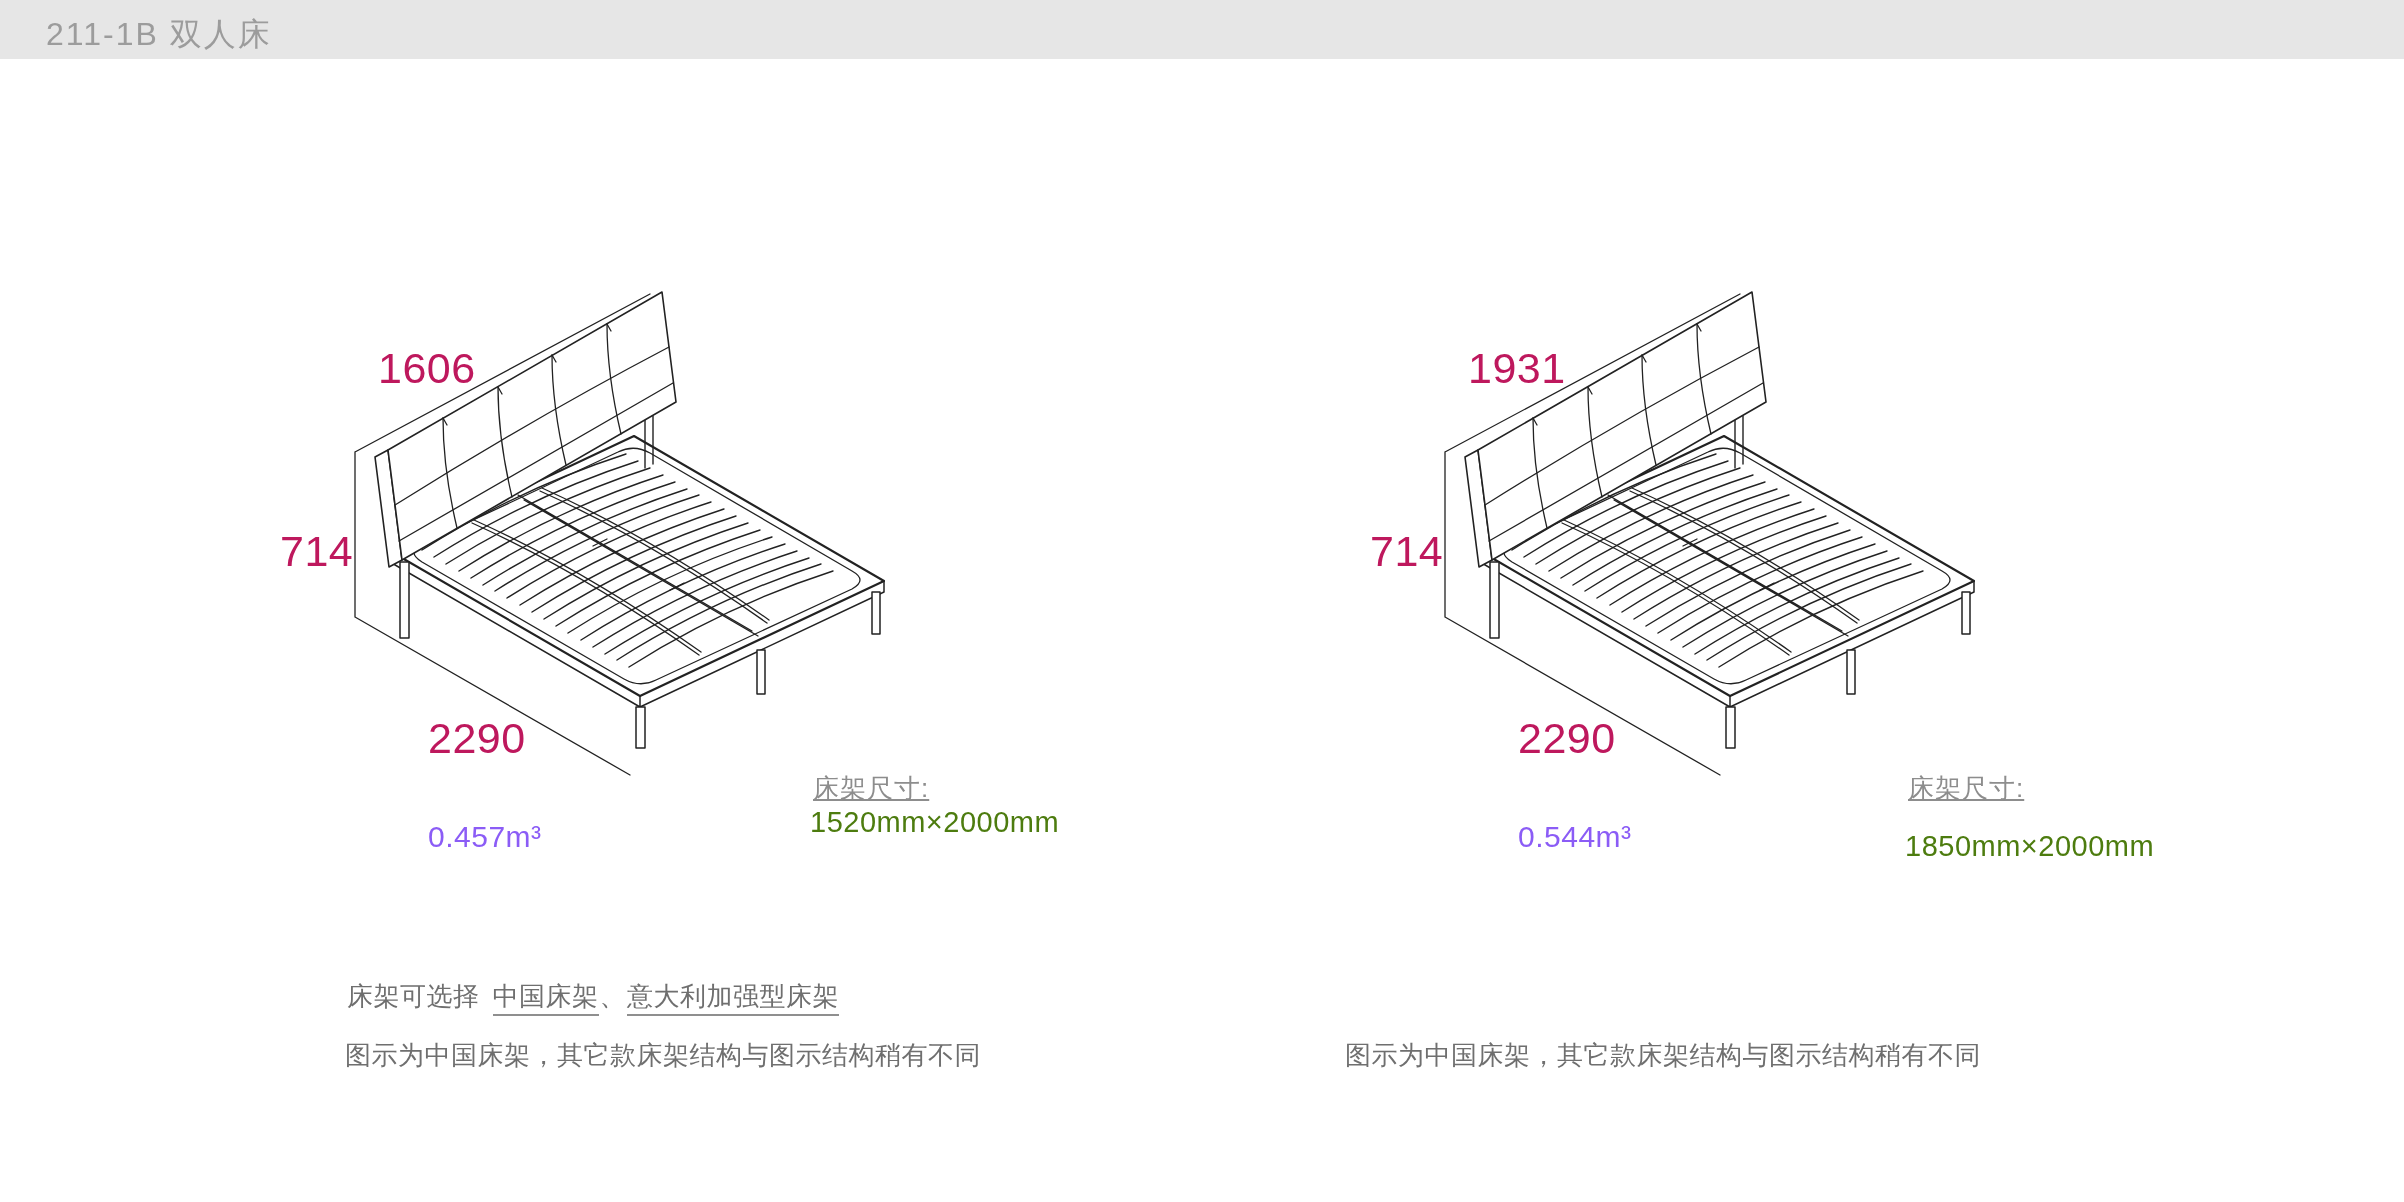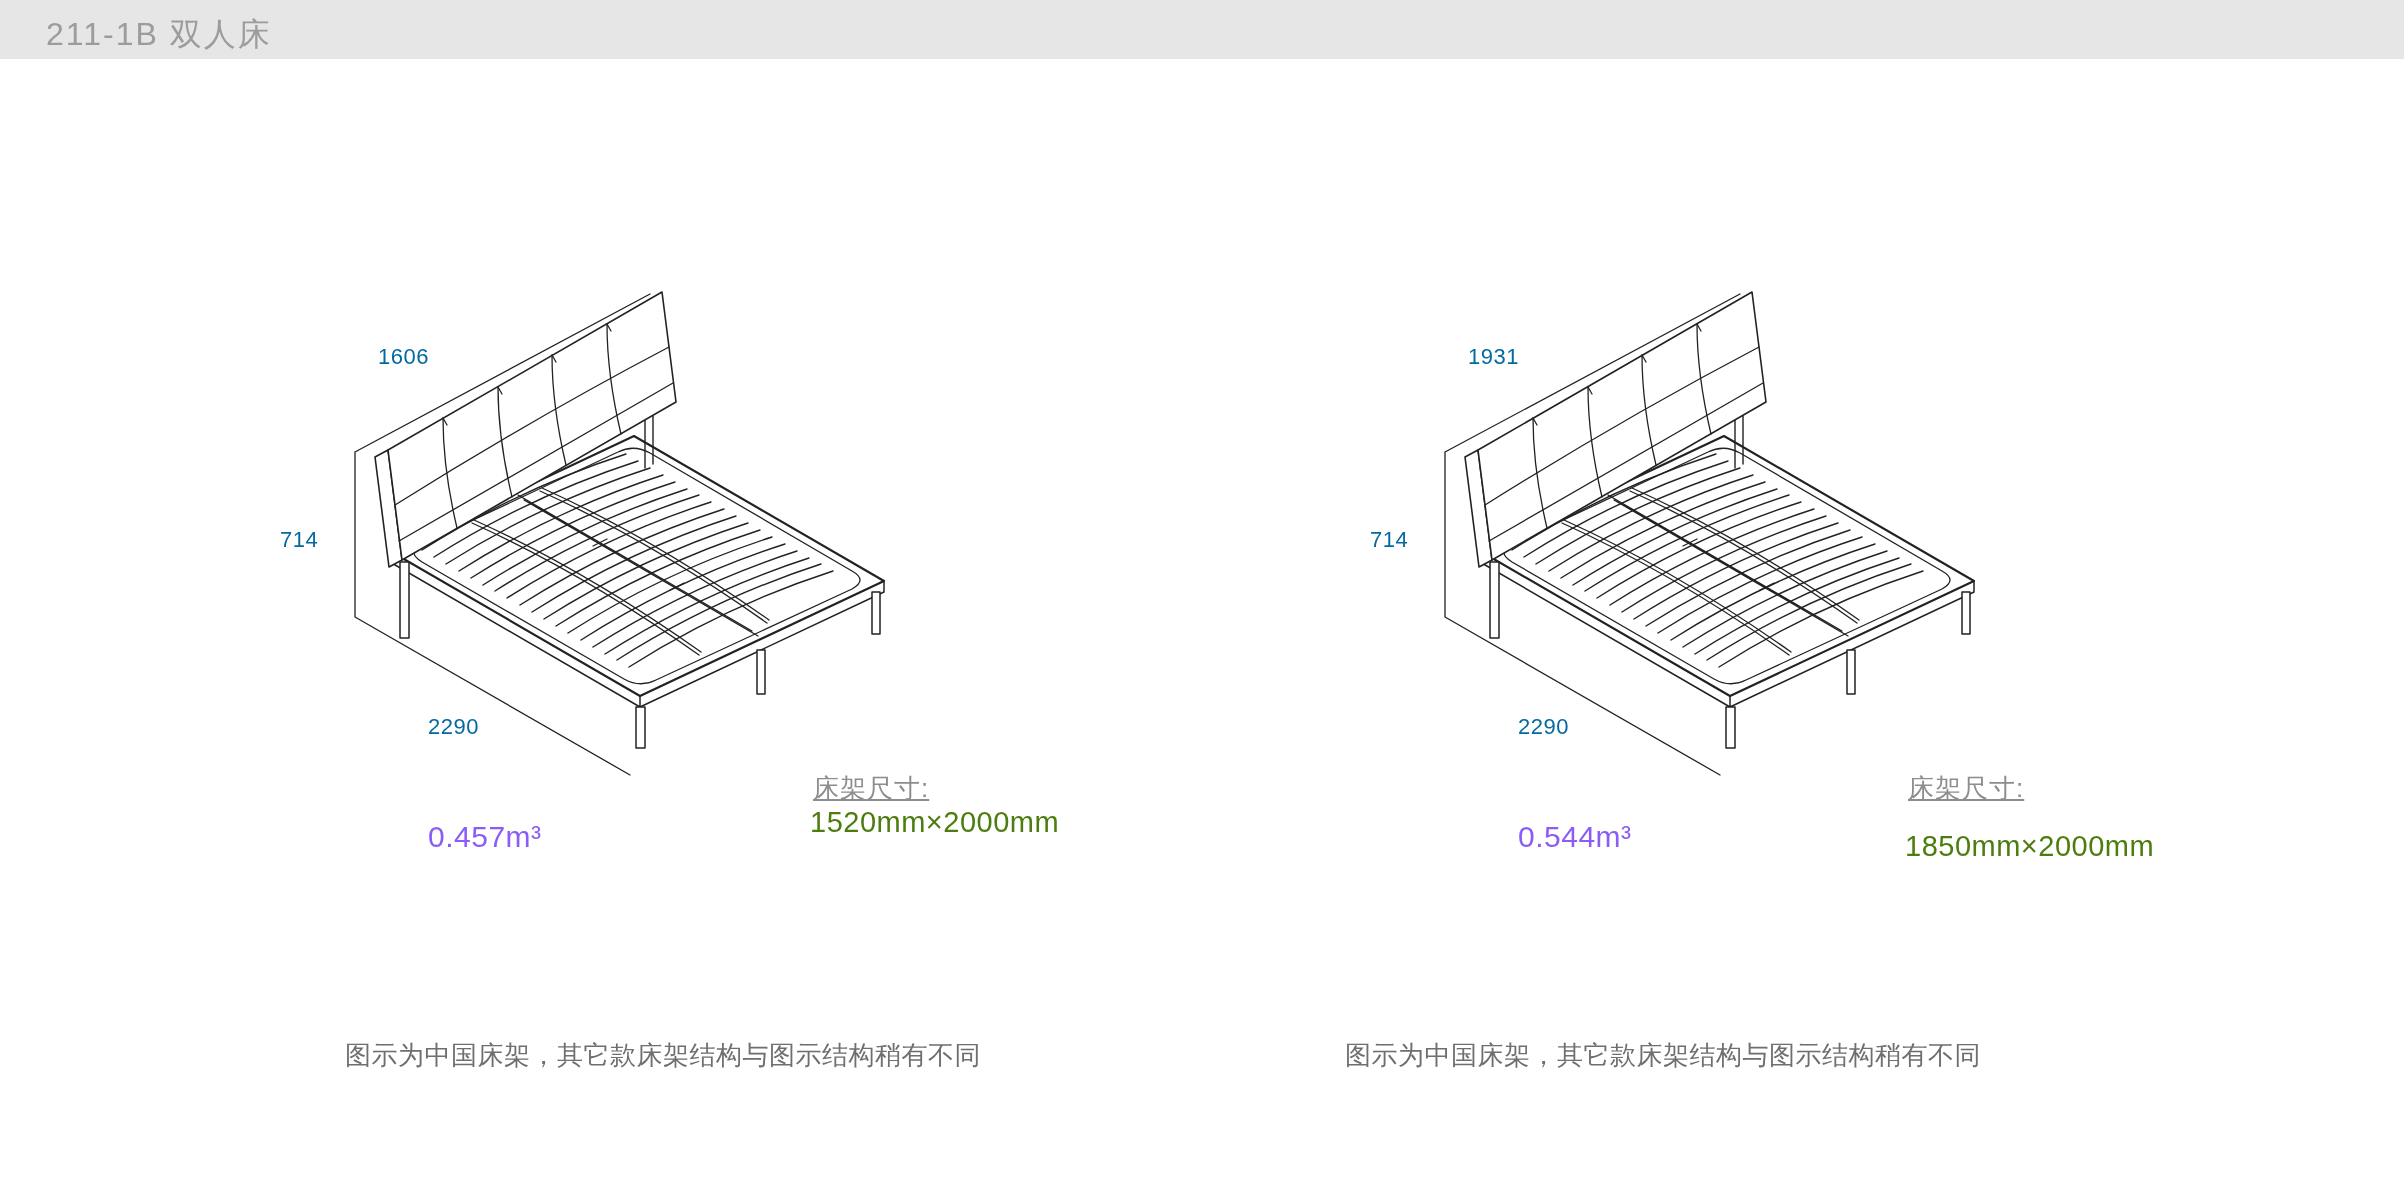--- a/index.html
+++ b/index.html
@@ -2,21 +2,21 @@
 <html><head>
 <meta charset="utf-8">
 <style>
   html,body{margin:0;padding:0;background:#fff;}
   #page{position:relative;width:2404px;height:1202px;background:#ffffff;overflow:hidden;
         font-family:"Liberation Sans", sans-serif;}
   .header-bar{position:absolute;left:0;top:0;width:2404px;height:59px;background:#e6e6e6;}
   .header-title{position:absolute;left:46px;top:16px;font-size:32px;letter-spacing:2px;color:#9c9c9c;white-space:nowrap;}
   svg.art{position:absolute;left:0;top:0;}
   .lbl{position:absolute;white-space:nowrap;line-height:1.15;}
-  .dim{font-size:22px;color:#0369a1;letter-spacing:0.5px;}
+  .dim{font-size:43px;color:#be185d;letter-spacing:0.5px;}
   .vol{font-size:30px;color:#8b5cf6;letter-spacing:0.5px;}
   .fs-label{font-size:26px;color:#8d8d8d;letter-spacing:1px;text-decoration:underline;}
   .fs-value{font-size:29px;color:#4d7c0f;letter-spacing:0.5px;}
   .fn{font-size:26px;color:#6f6f6f;letter-spacing:0.5px;}
   .fn .prefix{margin-right:13px;}
   .fn .opt{border-bottom:2px solid #8f8f8f;padding-bottom:3px;}
   .fn .sep{padding:0 1px;}
 </style>
 </head>
 <body>
@@ -95,20 +95,23 @@
     <use href="#bedart" transform="translate(1090,0)"></use>
   </svg>
 
   <div class="lbl dim" style="left:378px;top:344px">1606</div>
   <div class="lbl dim" style="left:280px;top:527px">714</div>
   <div class="lbl dim" style="left:428px;top:714px">2290</div>
   <div class="lbl vol" style="left:428px;top:820px">0.457m³</div>
   <div class="lbl fs-label" style="left:813px;top:774px">床架尺寸:</div>
   <div class="lbl fs-value" style="left:810px;top:806px">1520mm×2000mm</div>
 
+  <div class="lbl fn" style="left:347px;top:982px">
+    <span class="prefix">床架可选择</span><span class="opt">中国床架</span><span class="sep">、</span><span class="opt">意大利加强型床架</span>
+  </div>
   <div class="lbl fn" style="left:345px;top:1041px">图示为中国床架，其它款床架结构与图示结构稍有不同</div>
 
   <div class="lbl dim" style="left:1468px;top:344px">1931</div>
   <div class="lbl dim" style="left:1370px;top:527px">714</div>
   <div class="lbl dim" style="left:1518px;top:714px">2290</div>
   <div class="lbl vol" style="left:1518px;top:820px">0.544m³</div>
   <div class="lbl fs-label" style="left:1908px;top:774px">床架尺寸:</div>
   <div class="lbl fs-value" style="left:1905px;top:830px">1850mm×2000mm</div>
 
   <div class="lbl fn" style="left:1345px;top:1041px">图示为中国床架，其它款床架结构与图示结构稍有不同</div>

